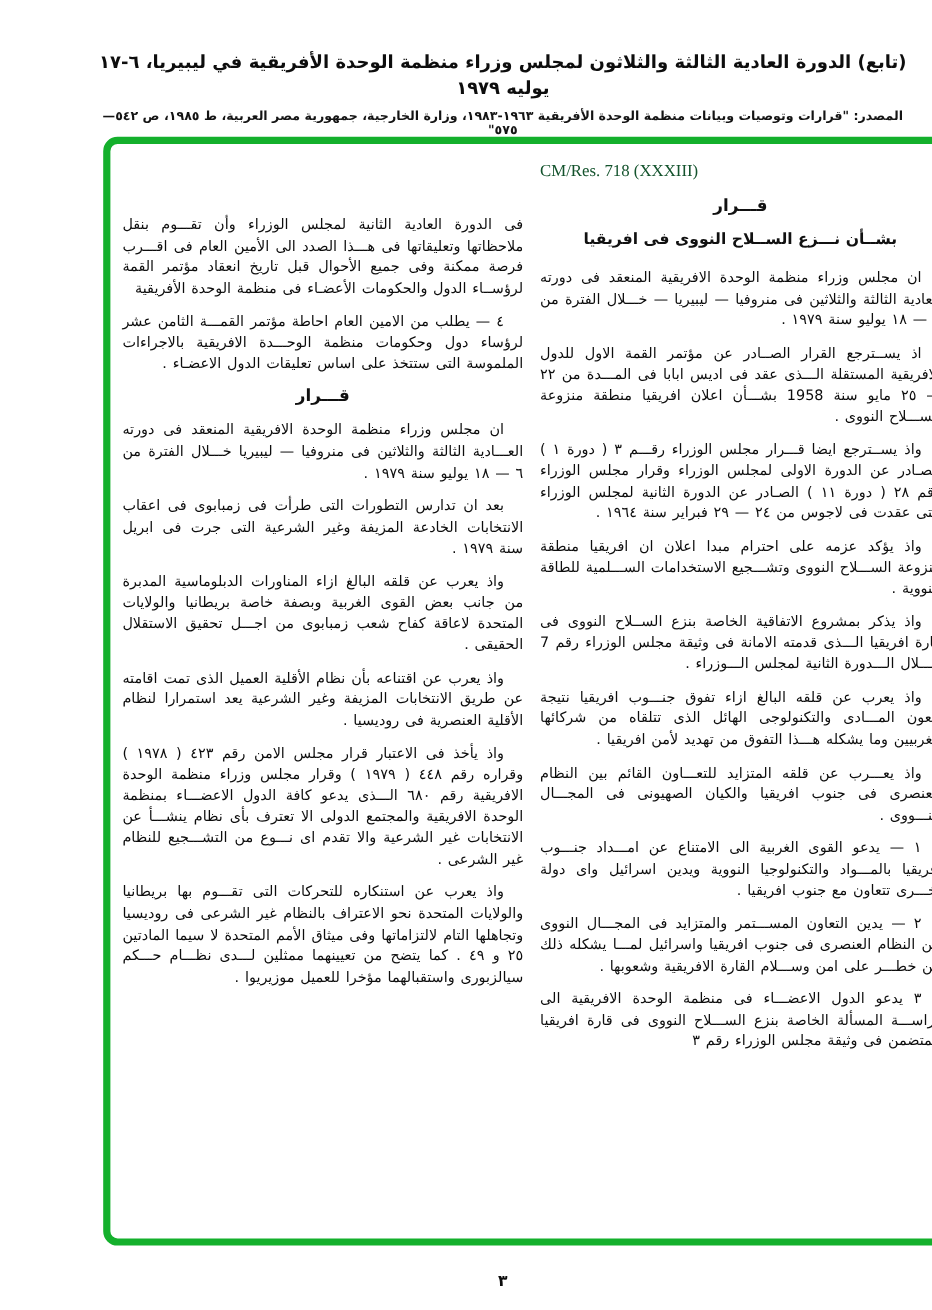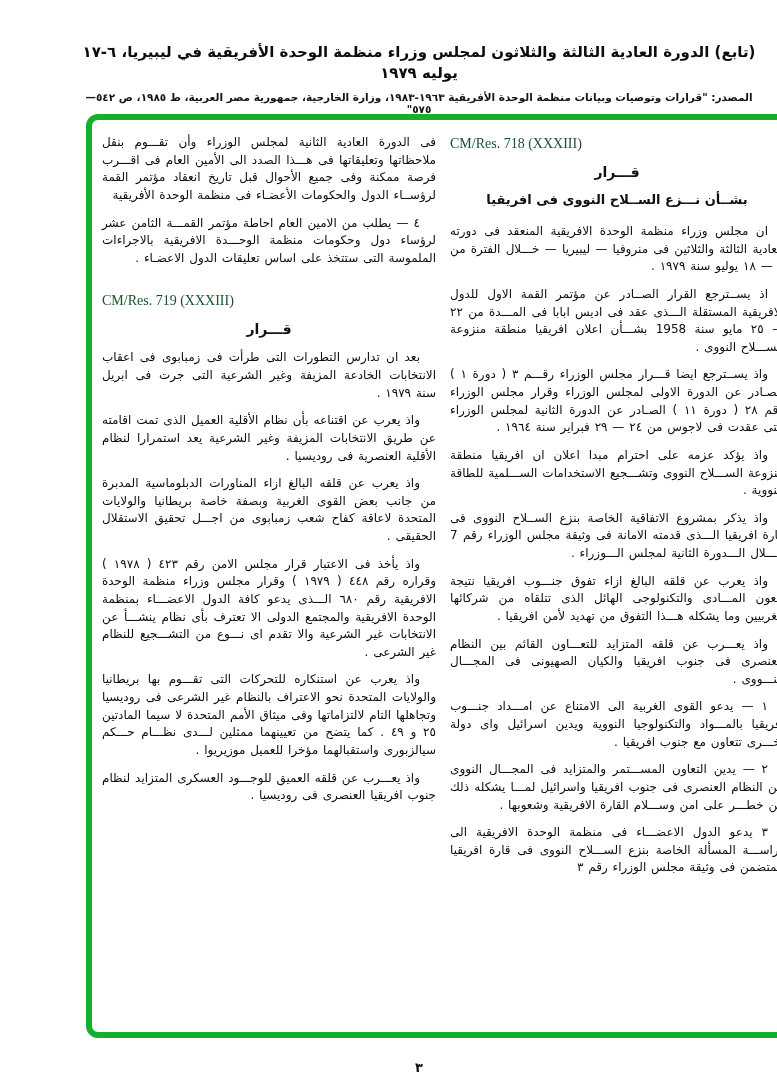--- a/index.html
+++ b/index.html
@@ -56,21 +56,21 @@
     text-align:center;font-size:13px;font-weight:bold;
   }
   p.body{
     margin:0 0 10px 0;
     font-size:12px;line-height:1.47;
     text-align:justify;text-align-last:right;
     text-indent:16px;
     color:#0d0d0d;
     word-spacing:1px;
   }
-  p.noindent{text-indent:0;}
+  p.noindent{text-indent:0;margin-top:45px;}
   .page-footer{
     position:absolute;left:0;right:0;bottom:16px;
     text-align:center;
   }
   .page-number{font-size:13px;font-weight:bold;color:#0d0d0d;}
 </style>
 </head>
 <body>
 
 <div class="page">
@@ -95,28 +95,27 @@
         <p class="body">واذ يعرب عن قلقه البالغ ازاء تفوق جنـــوب افريقيا نتيجة للعون المـــادى والتكنولوجى الهائل الذى تتلقاه من شركائها الغربيين وما يشكله هـــذا التفوق من تهديد لأمن افريقيا .</p>
         <p class="body">واذ يعـــرب عن قلقه المتزايد للتعـــاون القائم بين النظام العنصرى فى جنوب افريقيا والكيان الصهيونى فى المجـــال النـــووى .</p>
         <p class="body">١ — يدعو القوى الغربية الى الامتناع عن امـــداد جنـــوب افريقيا بالمـــواد والتكنولوجيا النووية ويدين اسرائيل واى دولة اخـــرى تتعاون مع جنوب افريقيا .</p>
         <p class="body">٢ — يدين التعاون المســـتمر والمتزايد فى المجـــال النووى بين النظام العنصرى فى جنوب افريقيا واسرائيل لمـــا يشكله ذلك من خطـــر على امن وســـلام القارة الافريقية وشعوبها .</p>
         <p class="body">٣  يدعو الدول الاعضـــاء فى منظمة الوحدة الافريقية الى دراســـة المسألة الخاصة بنزع الســـلاح النووى فى قارة افريقيا المتضمن فى وثيقة مجلس الوزراء رقم ٣</p>
       </section>
 
       <section class="col">
         <p class="body noindent">فى الدورة العادية الثانية لمجلس الوزراء وأن تقـــوم بنقل ملاحظاتها وتعليقاتها فى هـــذا الصدد الى الأمين العام فى اقـــرب فرصة ممكنة وفى جميع الأحوال قبل تاريخ انعقاد مؤتمر القمة لرؤســاء الدول والحكومات الأعضـاء فى منظمة الوحدة الأفريقية</p>
         <p class="body">٤ — يطلب من الامين العام احاطة مؤتمر القمـــة الثامن عشر لرؤساء دول وحكومات منظمة الوحـــدة الافريقية بالاجراءات الملموسة التى ستتخذ على اساس تعليقات الدول الاعضـاء .</p>
-        <div class="ref ref-719">CM/Res. 719 (XXXIII)</div>
         <div class="h-qarar">قـــرار</div>
+        <p class="body">ان مجلس وزراء منظمة الوحدة الافريقية المنعقد فى دورته العـــادية الثالثة والثلاثين فى منروفيا — ليبيريا خـــلال الفترة من ٦ — ١٨ يوليو سنة ١٩٧٩ .</p>
         <p class="body">بعد ان تدارس التطورات التى طرأت فى زمبابوى فى اعقاب الانتخابات الخادعة المزيفة وغير الشرعية التى جرت فى ابريل سنة ١٩٧٩ .</p>
+        <p class="body">واذ يعرب عن قلقه البالغ ازاء المناورات الدبلوماسية المدبرة من جانب بعض القوى الغربية وبصفة خاصة بريطانيا والولايات المتحدة لاعاقة كفاح شعب زمبابوى من اجـــل تحقيق الاستقلال الحقيقى .</p>
         <p class="body">واذ يعرب عن اقتناعه بأن نظام الأقلية العميل الذى تمت اقامته عن طريق الانتخابات المزيفة وغير الشرعية يعد استمرارا لنظام الأقلية العنصرية فى روديسيا .</p>
-        <p class="body">واذ يعرب عن قلقه البالغ ازاء المناورات الدبلوماسية المدبرة من جانب بعض القوى الغربية وبصفة خاصة بريطانيا والولايات المتحدة لاعاقة كفاح شعب زمبابوى من اجـــل تحقيق الاستقلال الحقيقى .</p>
         <p class="body">واذ يأخذ فى الاعتبار قرار مجلس الامن رقم ٤٢٣ ( ١٩٧٨ ) وقراره رقم ٤٤٨ ( ١٩٧٩ ) وقرار مجلس وزراء منظمة الوحدة الافريقية رقم ٦٨٠ الـــذى يدعو كافة الدول الاعضـــاء بمنظمة الوحدة الافريقية والمجتمع الدولى الا تعترف بأى نظام ينشـــأ عن الانتخابات غير الشرعية والا تقدم اى نـــوع من التشـــجيع للنظام غير الشرعى .</p>
         <p class="body">واذ يعرب عن استنكاره للتحركات التى تقـــوم بها بريطانيا والولايات المتحدة نحو الاعتراف بالنظام غير الشرعى فى روديسيا وتجاهلها التام لالتزاماتها وفى ميثاق الأمم المتحدة لا سيما المادتين ٢٥ و ٤٩ . كما يتضح من تعيينهما ممثلين لـــدى نظـــام حـــكم سيالزبورى واستقبالهما مؤخرا للعميل موزيريوا .</p>
-        <p class="body">واذ يعـــرب عن قلقه العميق للوجـــود العسكرى المتزايد لنظام جنوب افريقيا العنصرى فى روديسيا .</p>
       </section>
 
     </div>
   </div>
 
   <div class="page-footer">
     <span class="page-number">٣</span>
   </div>
 
 </div>

